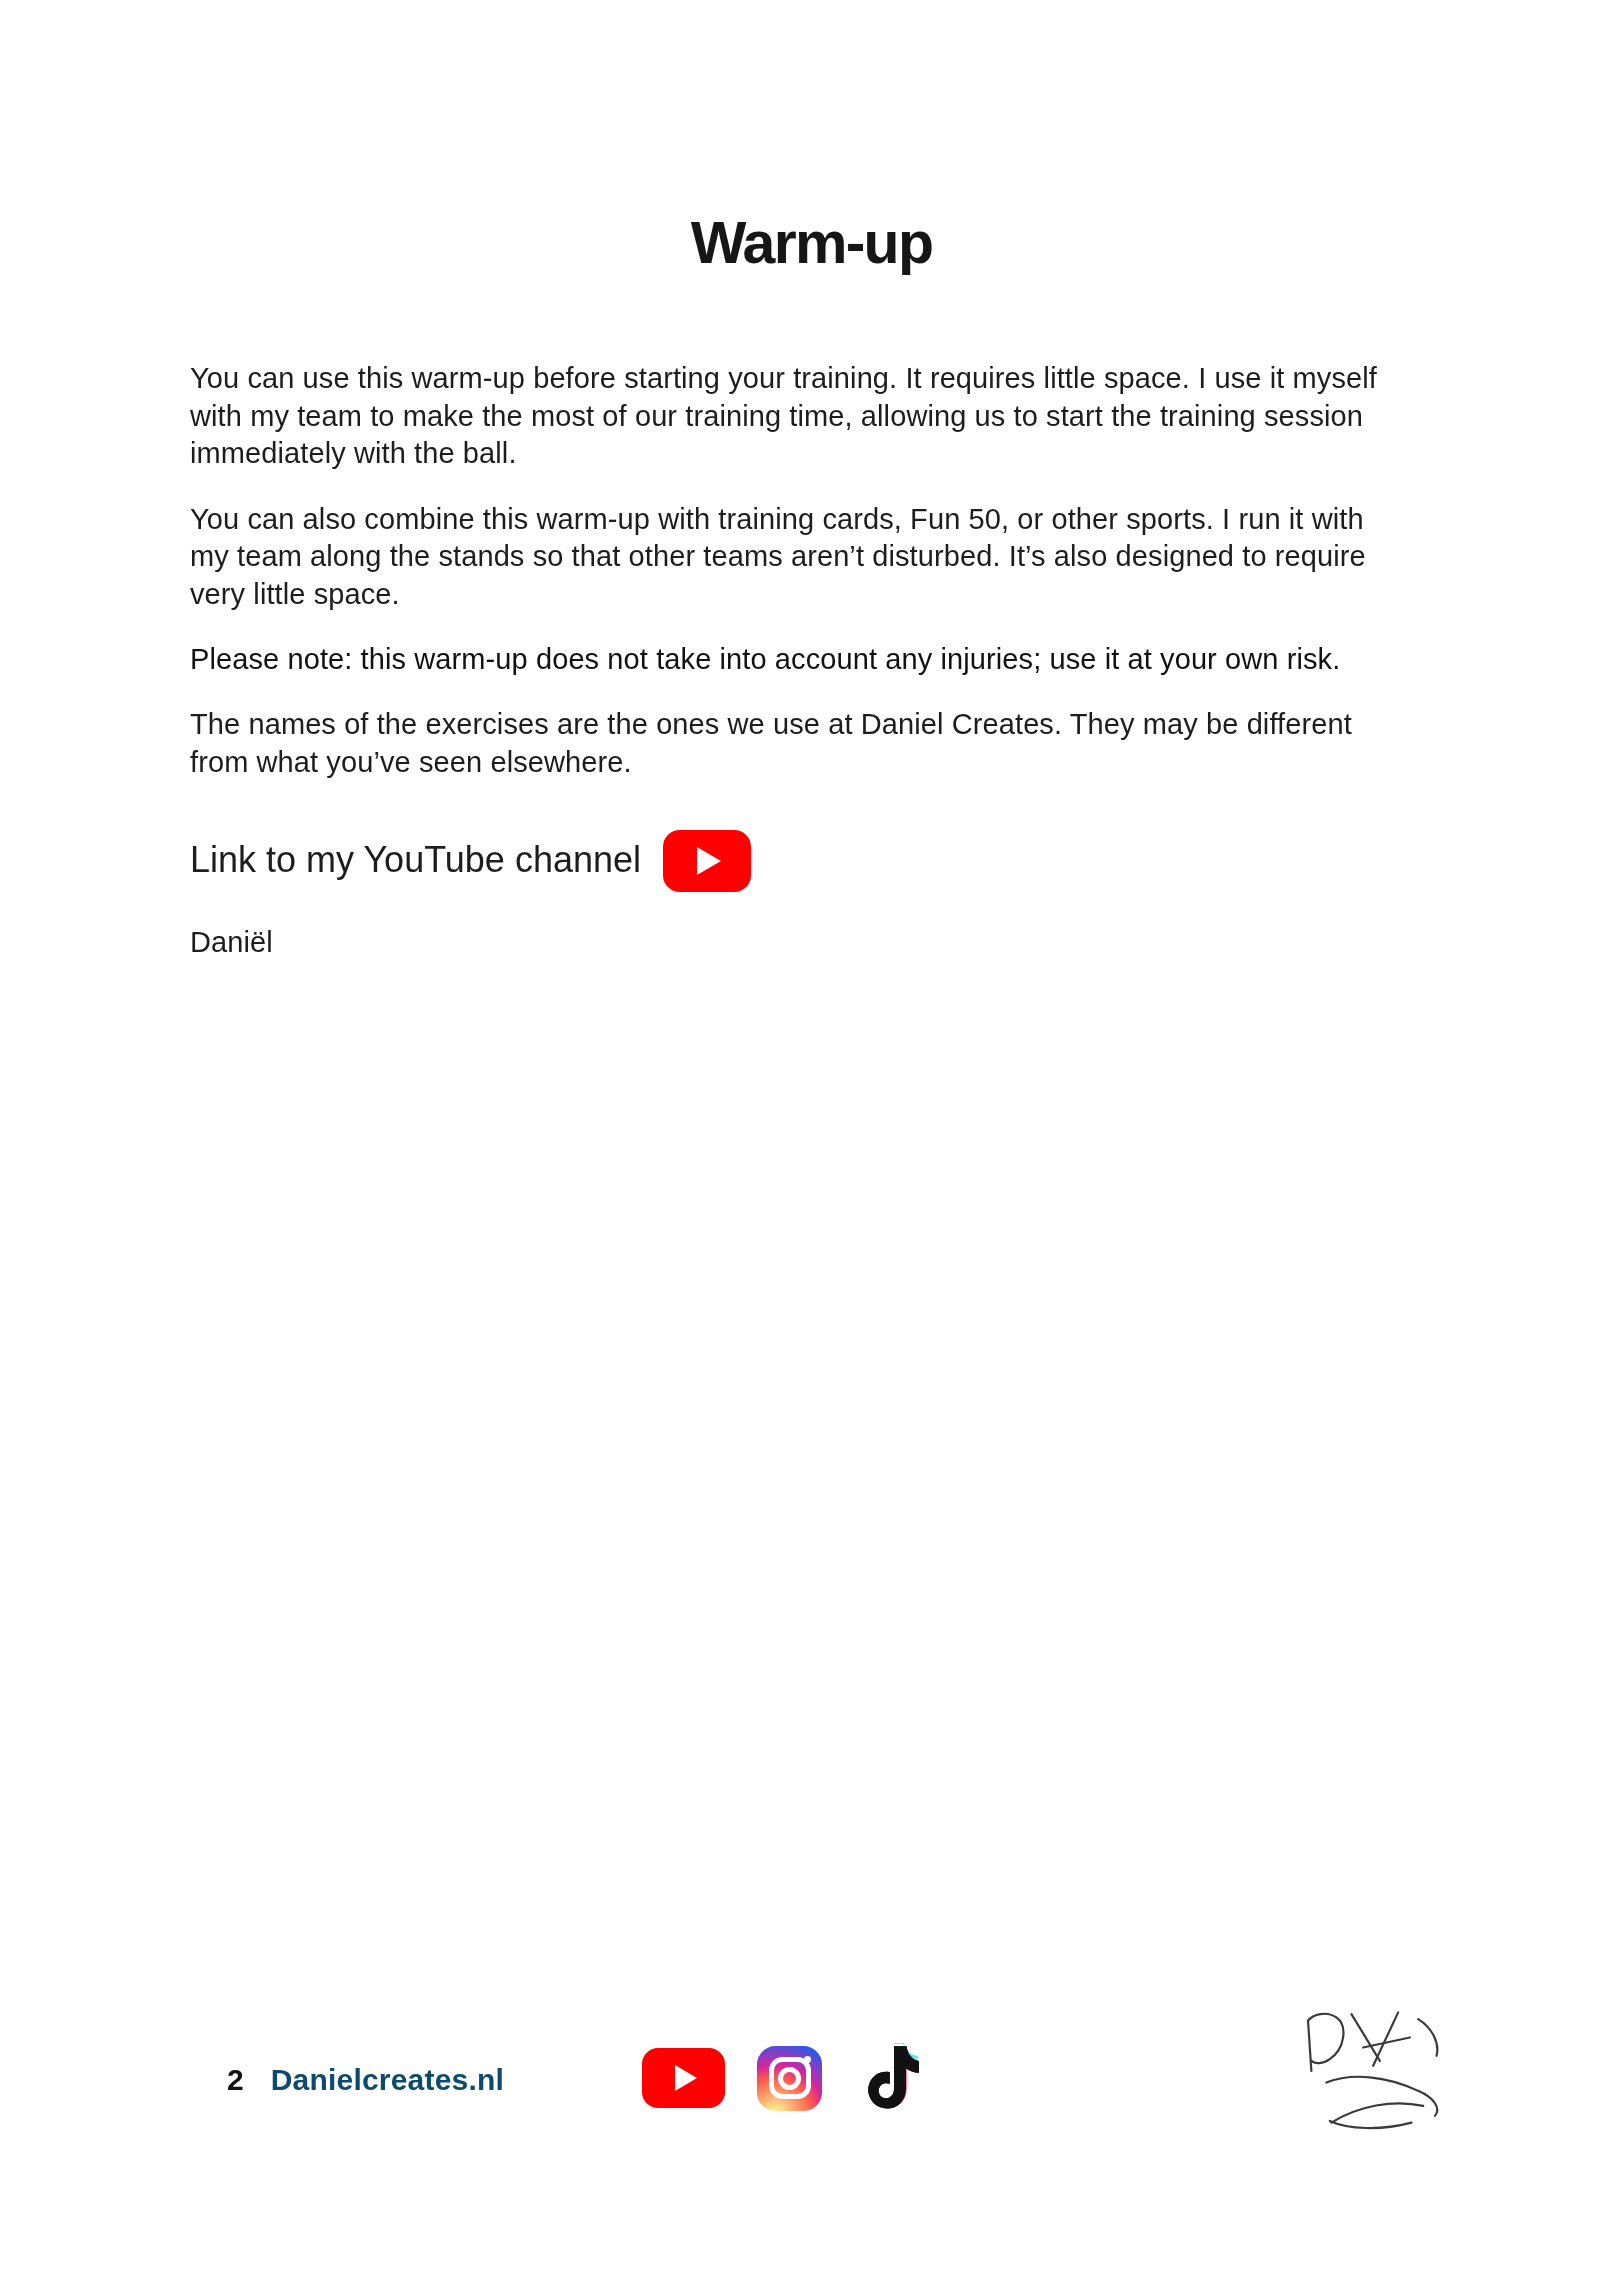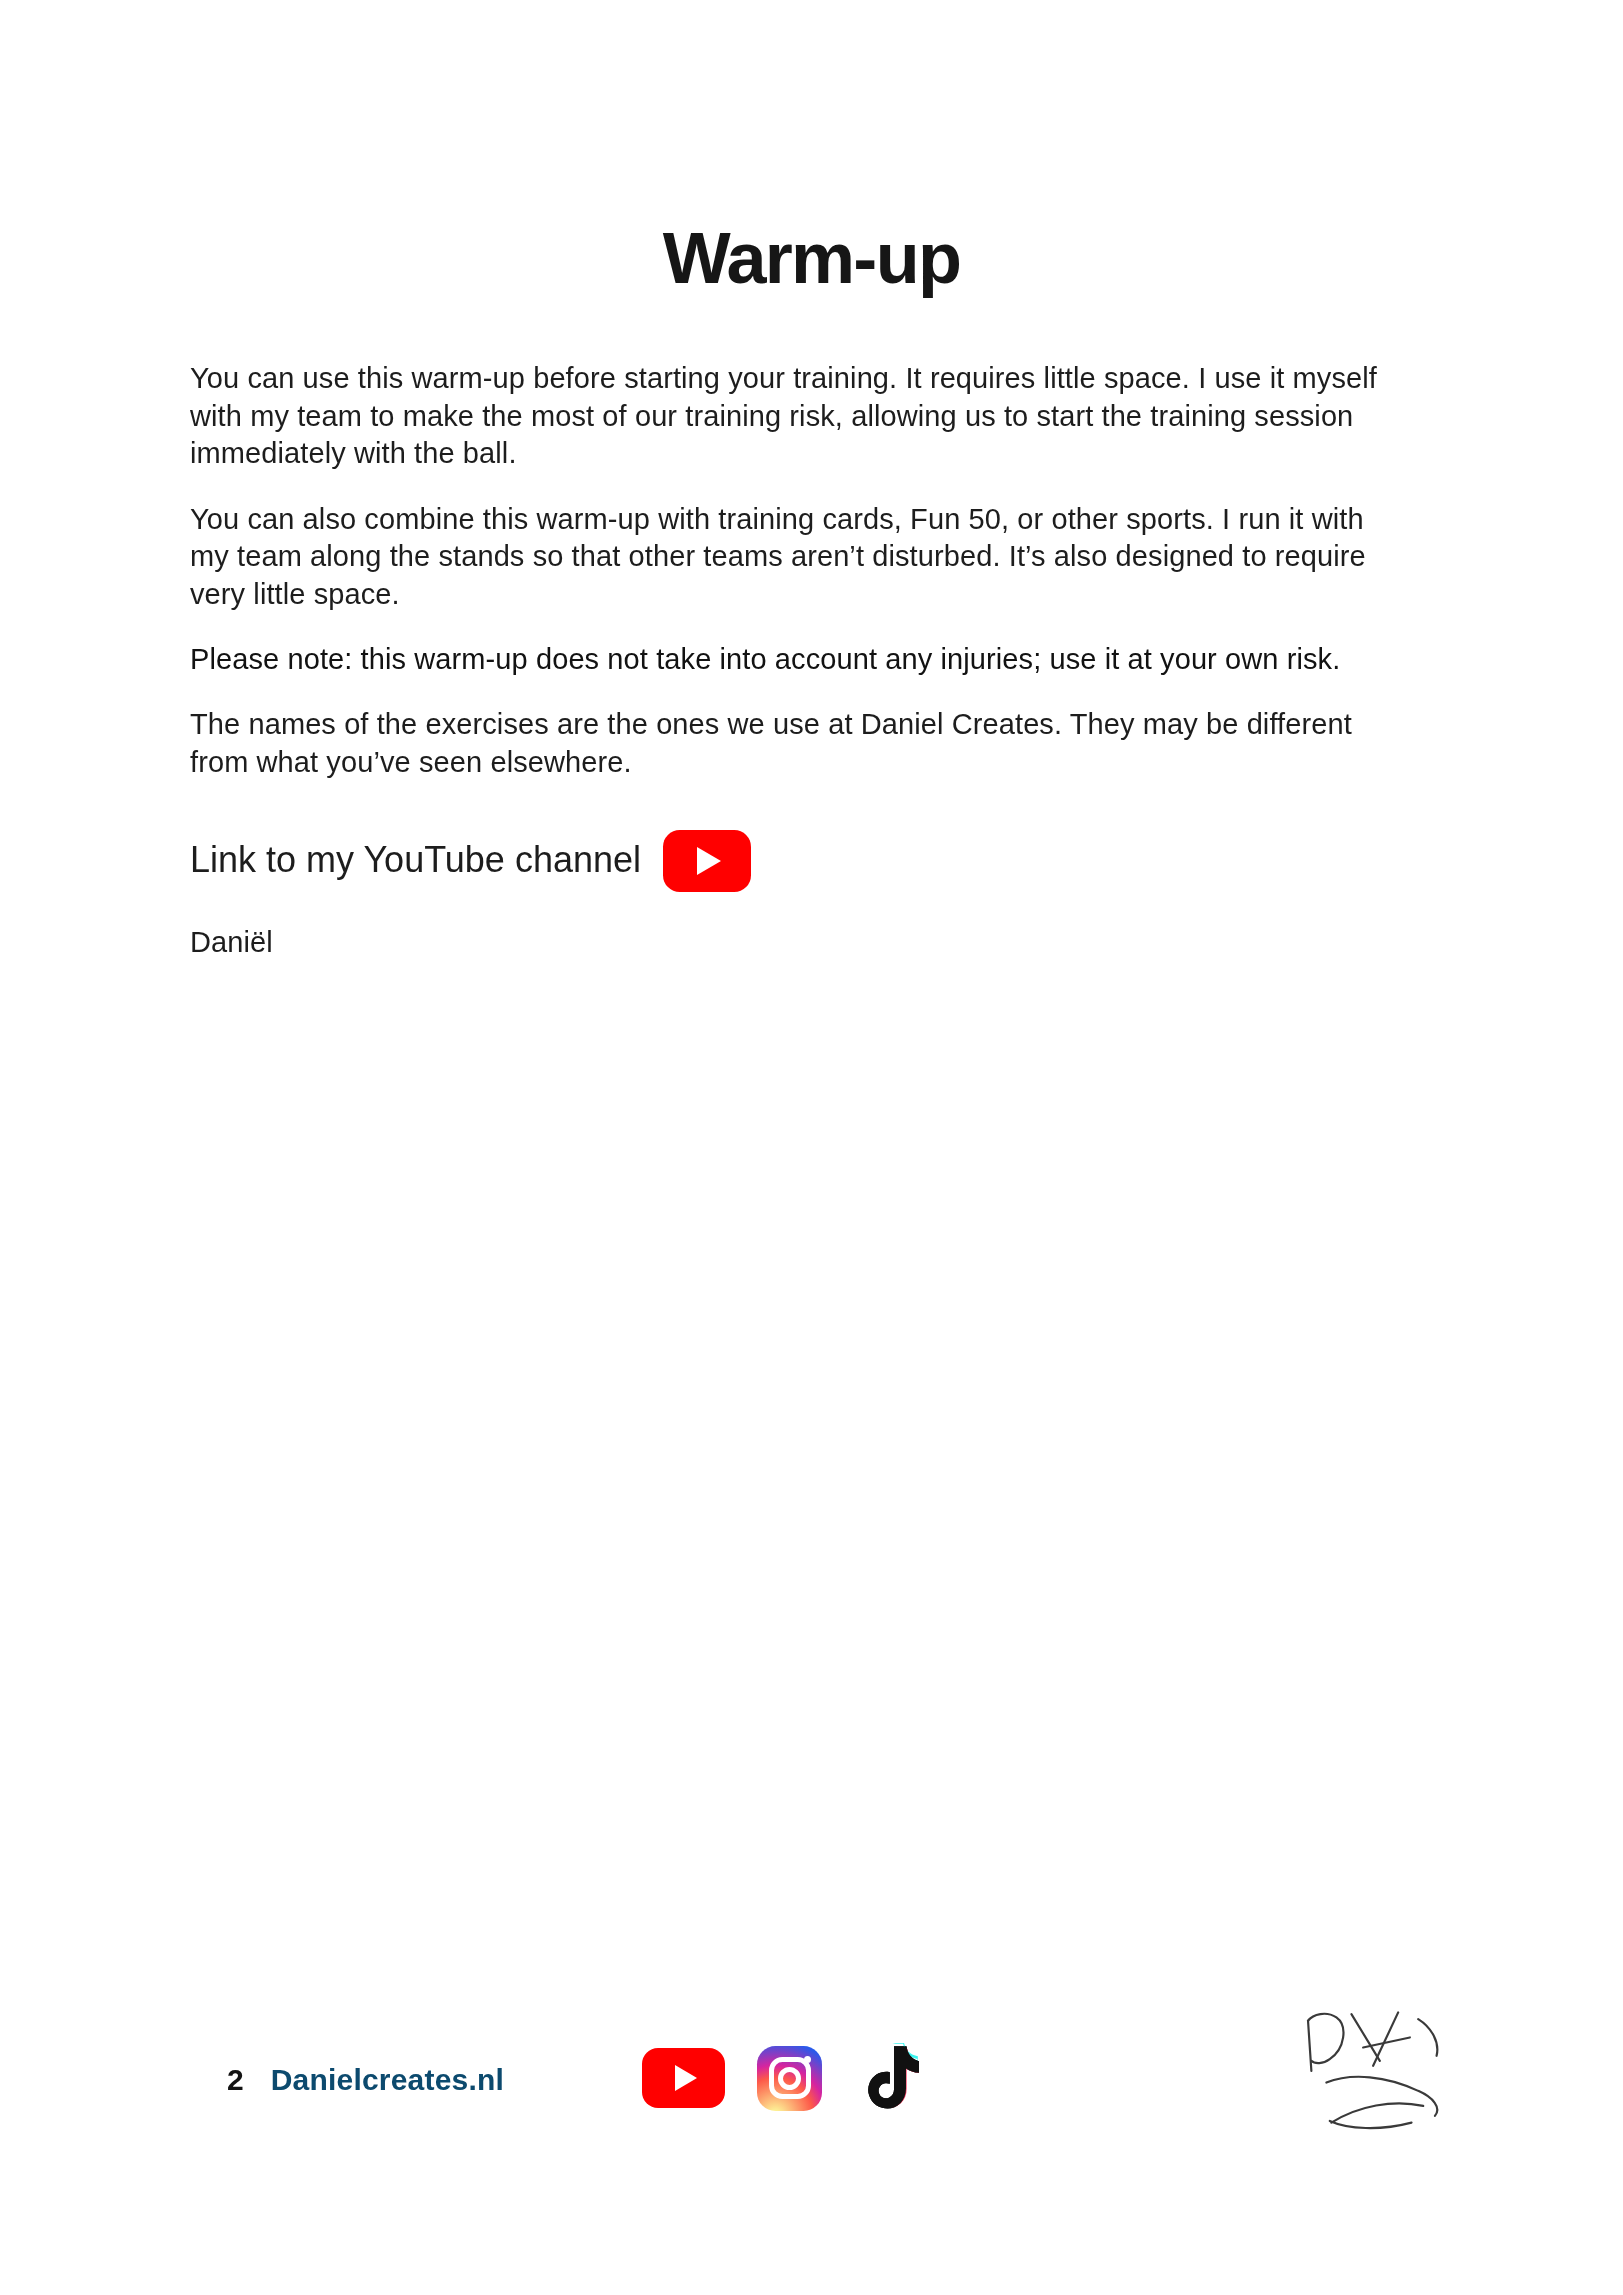--- a/index.html
+++ b/index.html
@@ -22,21 +22,21 @@
     background: #ffffff;
   }
 
   
   .doc-title {
     position: absolute;
     top: 171px;
     left: 0;
     width: 1623px;
     text-align: center;
-    font-size: 72px;
+    font-size: 59px;
     font-weight: 800;
     letter-spacing: -1.7px;
     color: #161616;
     line-height: 1.1;
   }
 
   
   .content {
     position: absolute;
     top: 360px;
@@ -198,21 +198,21 @@
 </head>
 <body>
 
 <div class="page">
 
   <h1 class="doc-title">Warm-up</h1>
 
   <div class="content">
 
 
-    <p class="para">You can use this warm-up before starting your training. It requires little space. I use it myself with my team to make the most of our training risk, allowing us to start the training session immediately with the ball.</p>
+    <p class="para">You can use this warm-up before starting your training. It requires little space. I use it myself with my team to make the most of our training time, allowing us to start the training session immediately with the ball.</p>
 
     <p class="para">You can also combine this warm-up with training cards, Fun 50, or other sports. I run it with my team along the stands so that other teams aren’t disturbed. It’s also designed to require very little space.</p>
 
     <p class="para bold">Please note: this warm-up does not take into account any injuries; use it at your own risk.</p>
 
 
     <p class="para tight">The names of the exercises are the ones we use at Daniel Creates. They may be different from what you’ve seen elsewhere.</p>
 
     <div class="link-row">
       <span class="link-text">Link to my YouTube channel</span>

